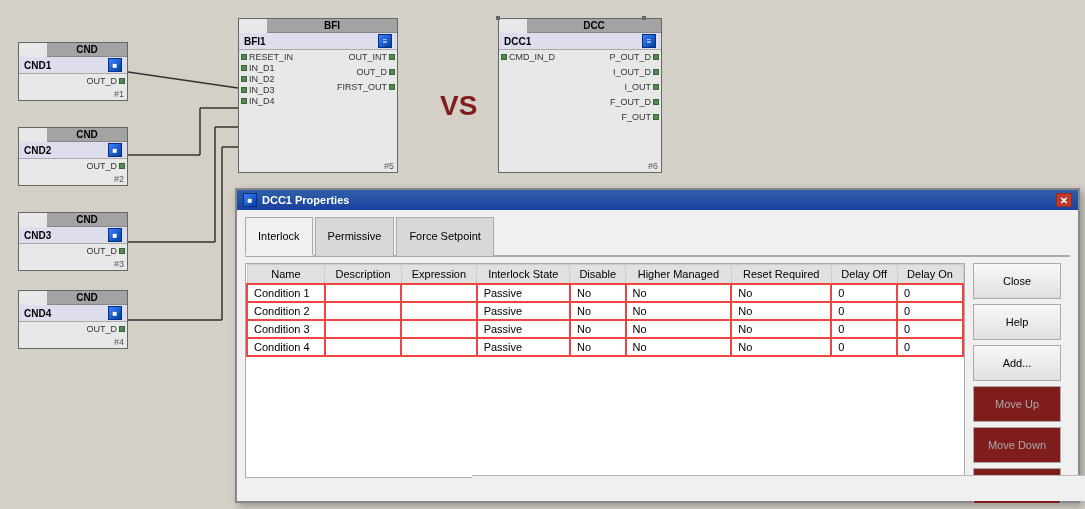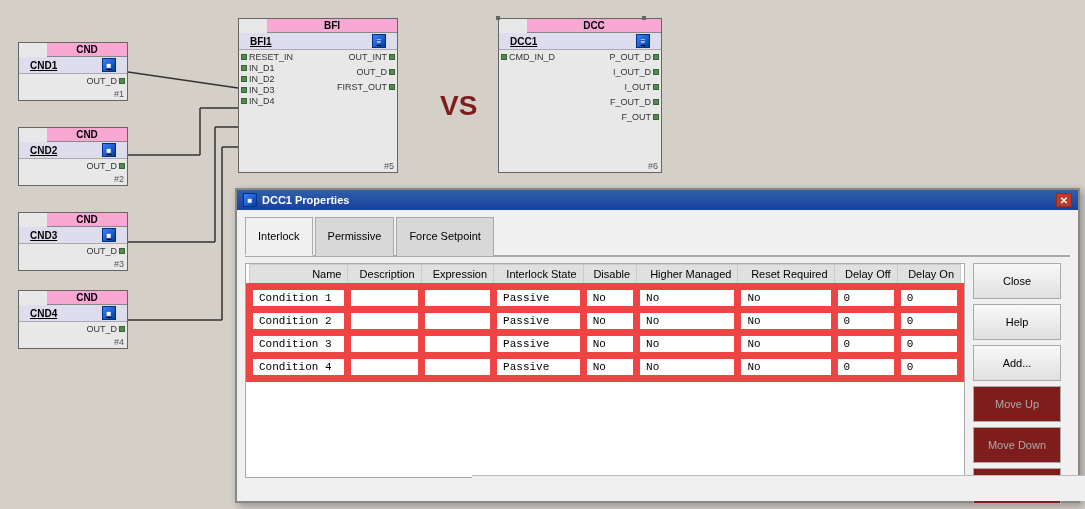--- a/index.html
+++ b/index.html
@@ -23,37 +23,36 @@
     }
 
     
     .block {
       position: absolute;
       border: 1px solid #666;
       background: #e8e8e8;
     }
 
     .block-title-bar {
-      background: #f9a8d4;
+      background: #a3a3a3;
       text-align: center;
       font-size: 10px;
       font-weight: bold;
       padding: 1px 2px;
       border-bottom: 1px solid #888;
       margin-left: 28px;
     }
 
     .block-name-row {
       display: flex;
       align-items: center;
       justify-content: space-between;
-      padding: 1px 11px;
+      padding: 1px 5px;
       background: #dde;
       border-bottom: 1px solid #aaa;
-      text-decoration: underline;
     }
 
     .block-name-text {
       font-size: 10px;
       font-weight: bold;
     }
 
     .block-icon {
       width: 14px;
       height: 14px;
@@ -230,30 +229,29 @@
       font-size: 11px;
     }
 
     .data-table thead tr {
       background: #e0e0e0;
     }
 
     .data-table th {
       border: 1px solid #ccc;
       padding: 3px 6px;
-      text-align: right;
+      text-align: center;
       font-weight: normal;
       white-space: nowrap;
     }
 
     .data-table td {
-      border: 7px solid #ef4444;
+      border: 2px solid #ef4444;
       padding: 2px 6px;
       white-space: nowrap;
-      font-family: Liberation Mono, monospace;
     }
 
     
     .buttons-panel {
       display: inline-flex;
       flex-direction: column;
       gap: 5px;
       vertical-align: top;
       margin-left: 8px;
       width: 88px;

